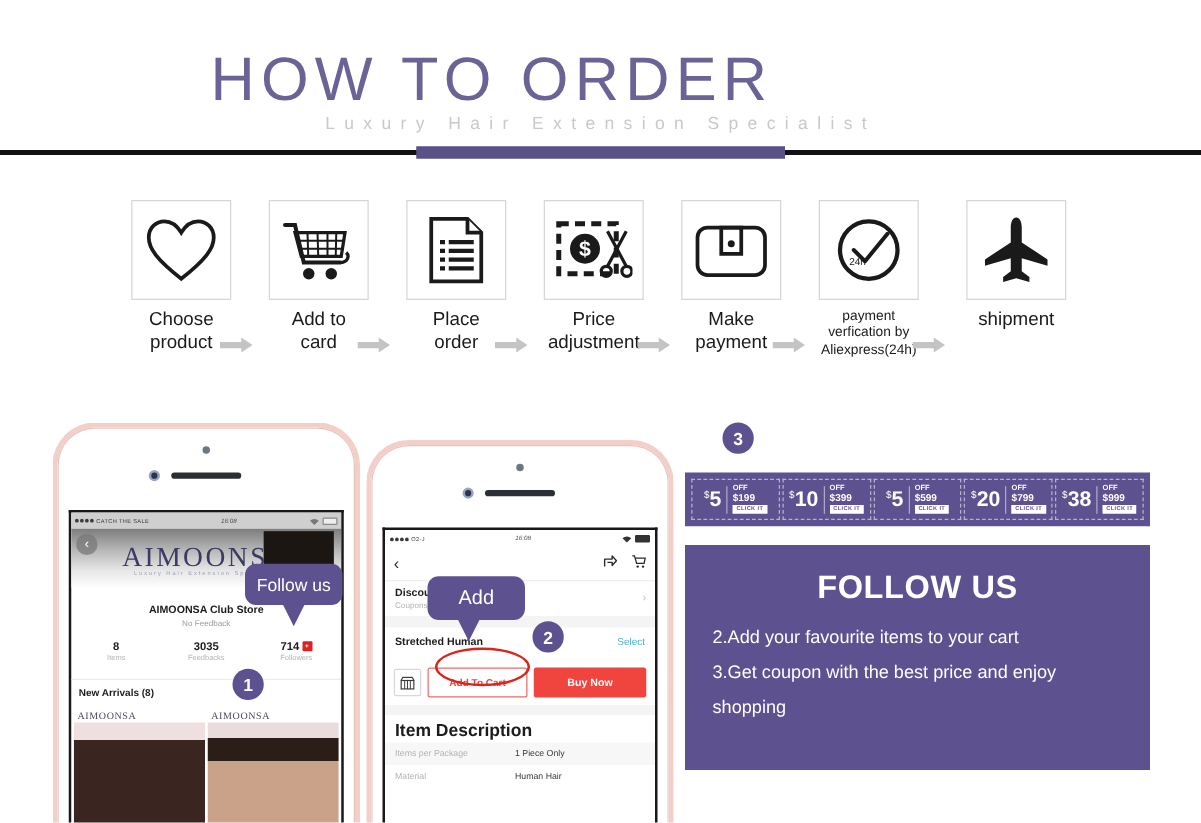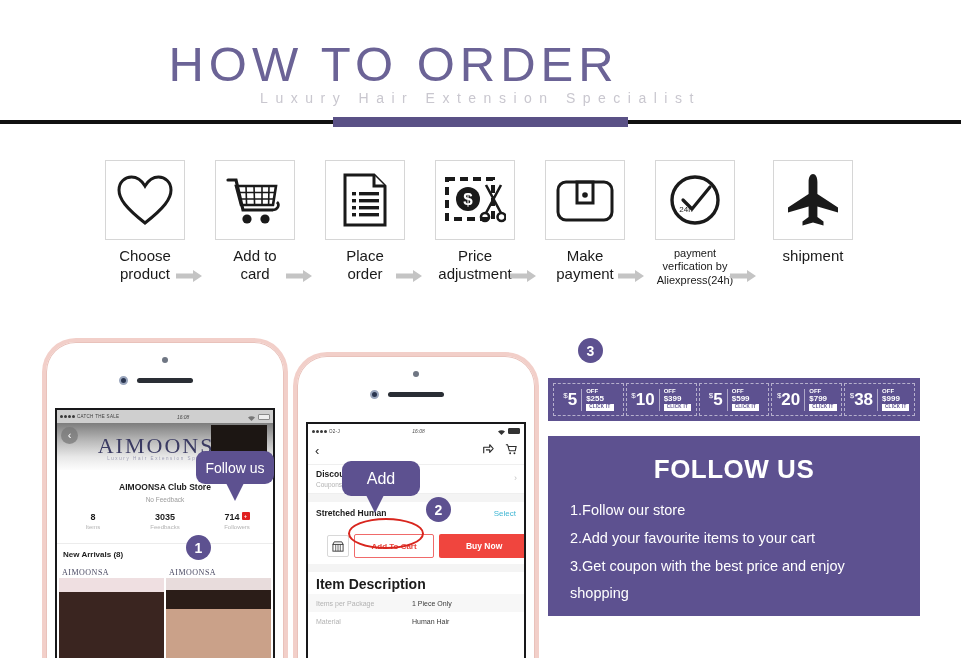--- a/index.html
+++ b/index.html
@@ -207,21 +207,21 @@
   .p2-row-coupon .chev { position:absolute; right:7px; top:8px; font-size:9px; color:#c4c4c4; }
   .p2-gap { position:absolute; left:0; top:70px; width:100%; height:8px; background:#f4f4f4; }
   .p2-row-len {
     position:absolute; left:0; top:78px; width:100%; height:26px;
     padding:6px 8px;
   }
   .p2-row-len .t1 { font-size:8.5px; font-weight:bold; color:#1c1c1c; }
   .p2-row-len .select { position:absolute; right:8px; top:7px; font-size:8px; color:#3fb6d3; }
   .p2-actions {
     position:absolute; left:0; top:106px; width:100%; height:32px;
-    display:flex; align-items:center; gap:5px; padding:0 7px;margin-left:12px;
+    display:flex; align-items:center; gap:5px; padding:0 7px;
   }
   .p2-shopicon {
     width:22px; height:22px; border:1px solid #d8d8d8; border-radius:2px;
     display:flex; align-items:center; justify-content:center;
     font-size:11px; color:#3a3a3a;
   }
   .p2-addcart {
     flex:1; height:24px; border:1px solid #f06a6a; border-radius:2px;
     color:#e8453c; font-size:8px; font-weight:bold;
     display:flex; align-items:center; justify-content:center;
@@ -624,21 +624,21 @@
 <div class="marker" id="marker-1">1</div>
 <div class="marker" id="marker-2">2</div>
 <div class="marker" id="marker-3">3</div>
 
 <div id="coupon-bar">
   <div class="coupon">
     <span class="amt"><sup>$</sup><span>5</span></span>
     <span class="divider"></span>
     <span class="right">
       <span class="off">OFF</span>
-      <span class="over">$255</span>
+      <span class="over">$199</span>
       <span class="clickit">CLICK IT</span>
     </span>
   </div>
   <div class="coupon">
     <span class="amt"><sup>$</sup><span>10</span></span>
     <span class="divider"></span>
     <span class="right">
       <span class="off">OFF</span>
       <span class="over">$399</span>
       <span class="clickit">CLICK IT</span>
@@ -668,17 +668,16 @@
     <span class="right">
       <span class="off">OFF</span>
       <span class="over">$999</span>
       <span class="clickit">CLICK IT</span>
     </span>
   </div>
 </div>
 
 <div id="follow-panel">
   <div id="follow-title">FOLLOW US</div>
-  <div class="follow-line">1.Follow our store</div>
   <div class="follow-line">2.Add your favourite items to your cart</div>
   <div class="follow-line">3.Get coupon with the best price and enjoy</div>
   <div class="follow-line">shopping</div>
 </div>
 
 </body></html>

